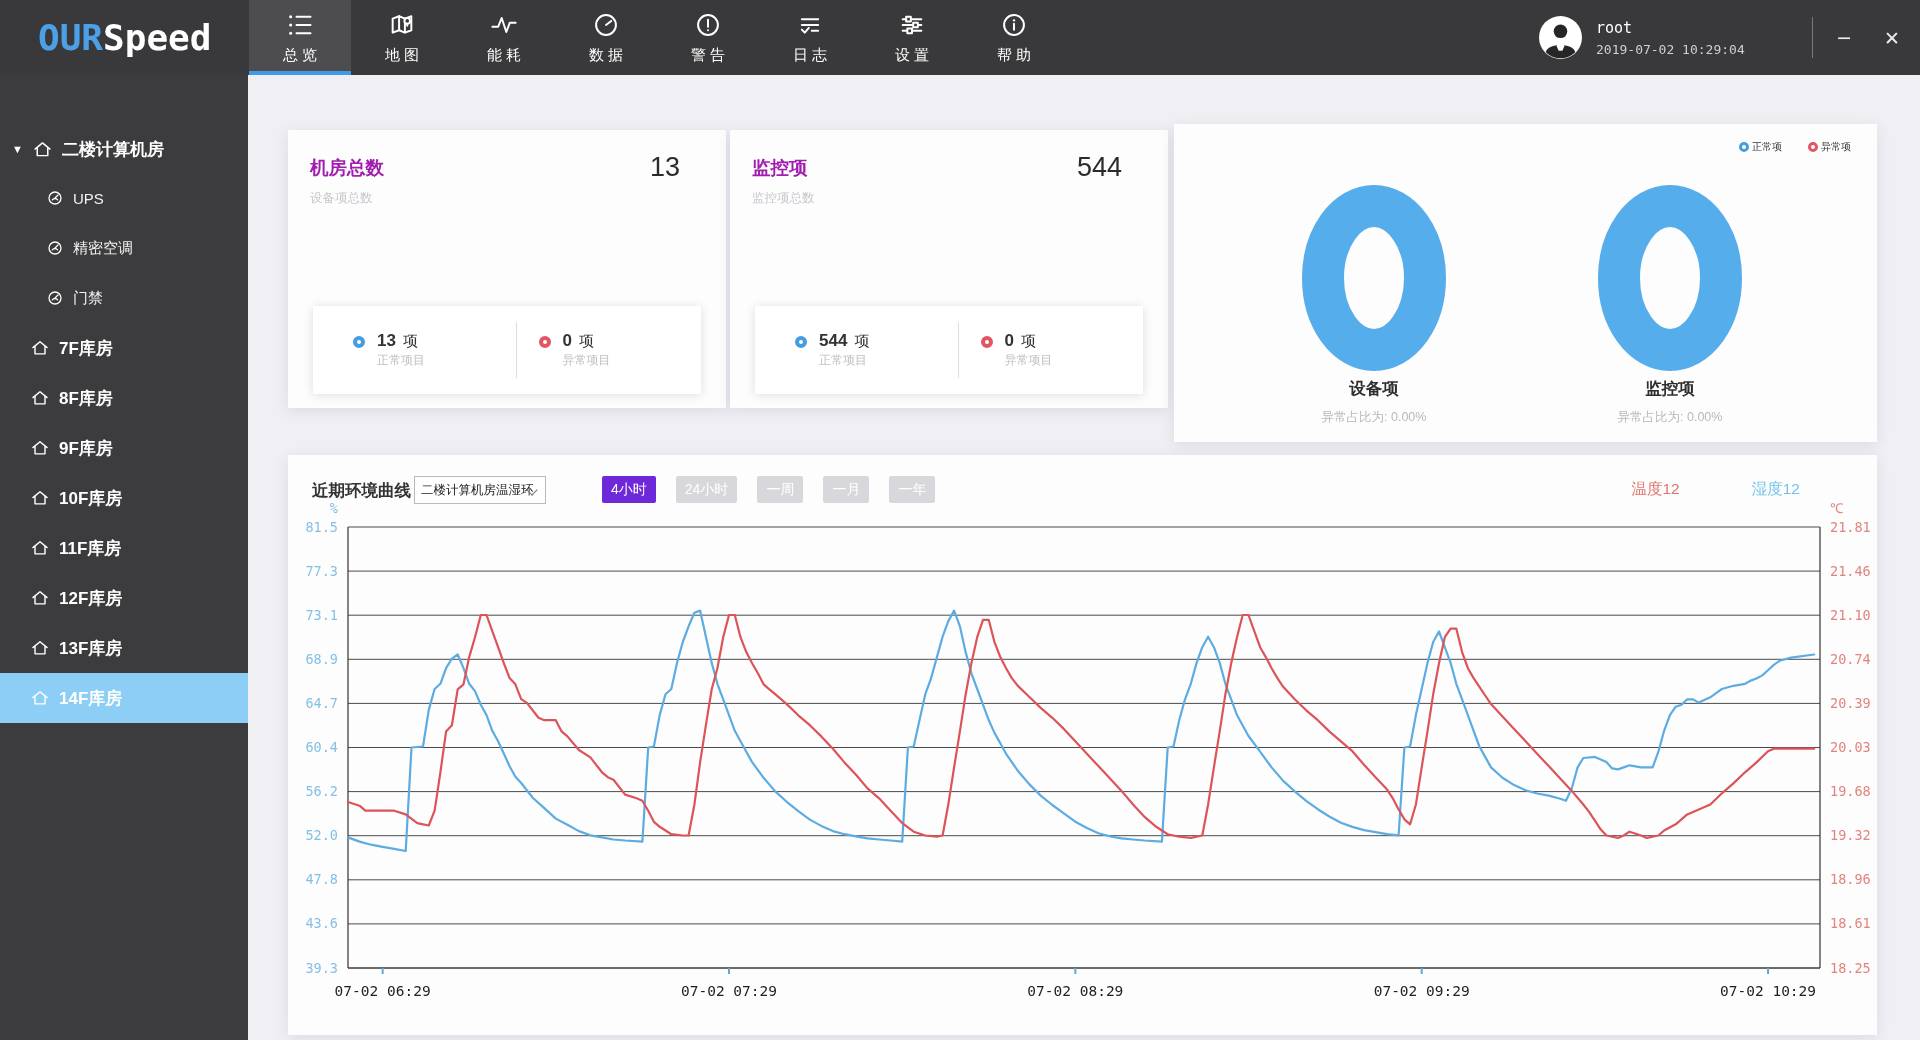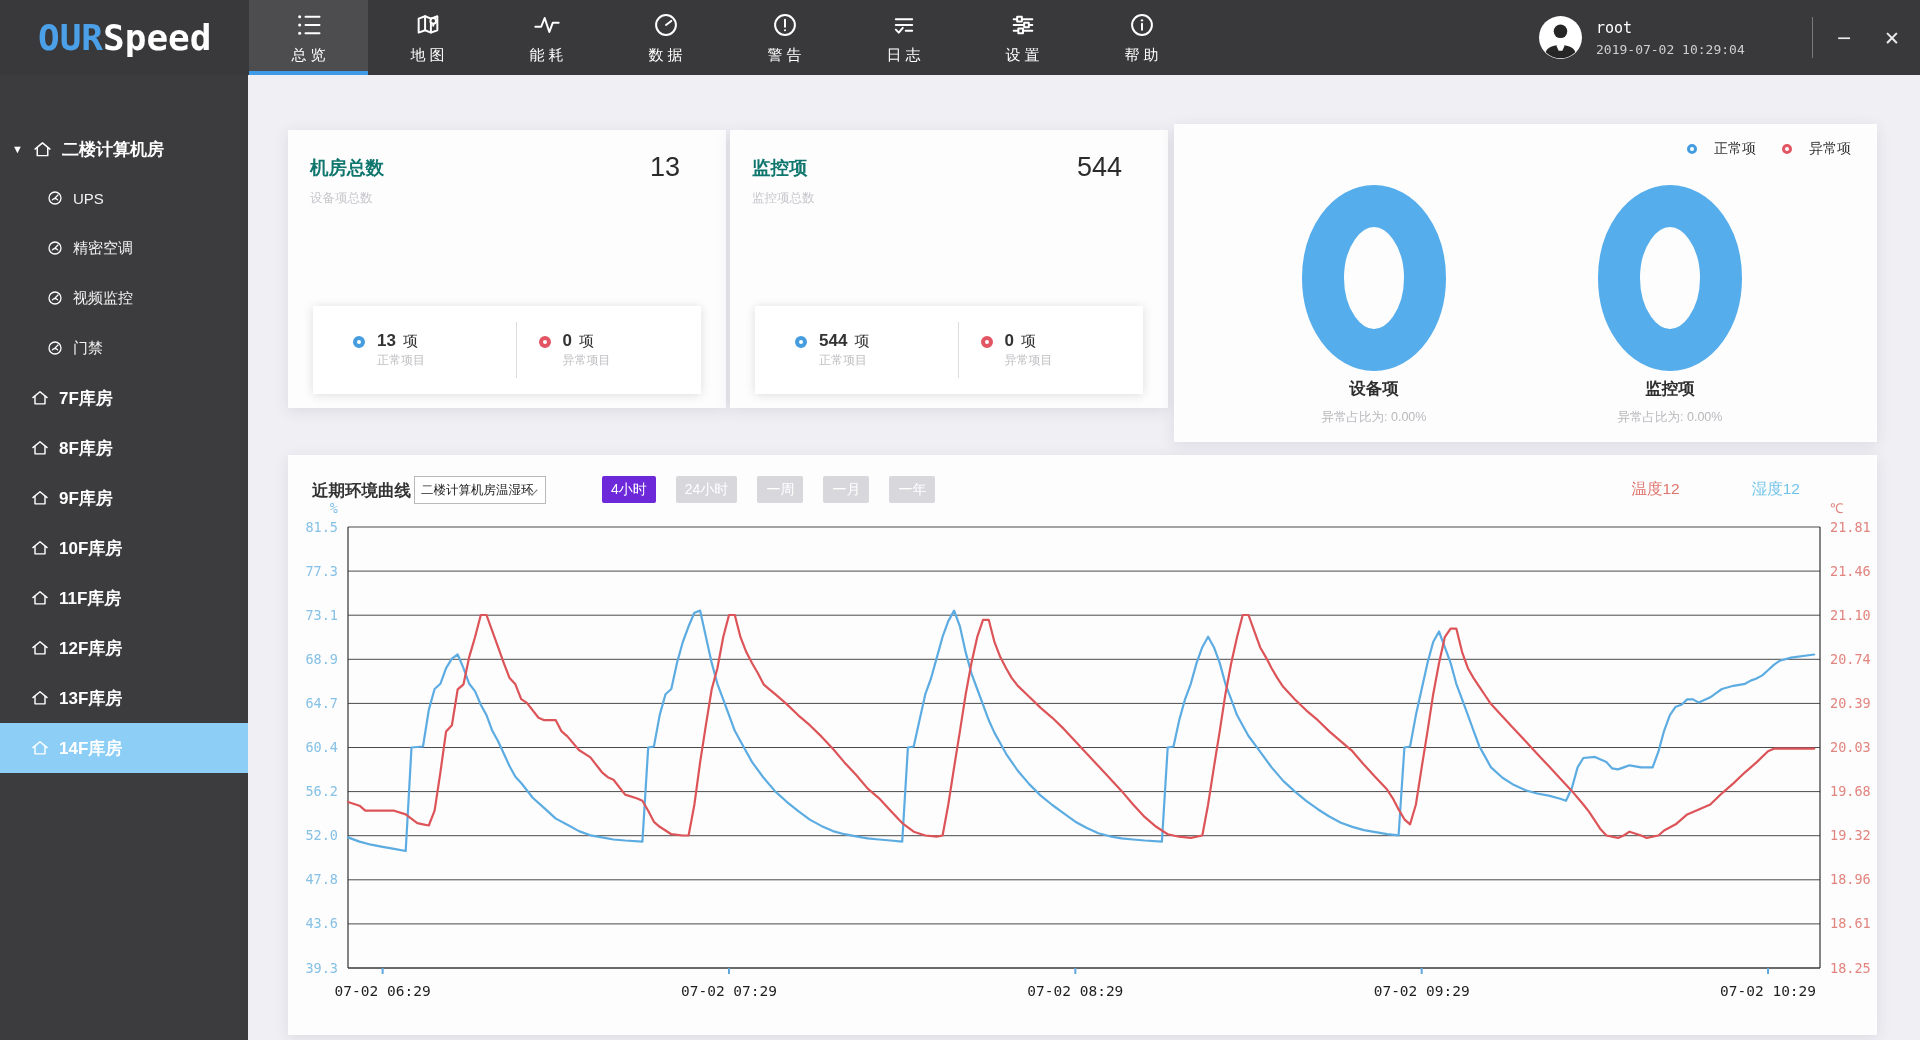--- a/index.html
+++ b/index.html
@@ -5,21 +5,21 @@
   *{box-sizing:border-box;margin:0;padding:0}
   html,body{width:1920px;height:1040px;overflow:hidden}
   body{position:relative;background:#f0eff4;font-family:"Liberation Sans","DejaVu Sans",sans-serif;-webkit-font-smoothing:antialiased}
 
   
   .topbar{position:absolute;left:0;top:0;width:1920px;height:75px;background:#39393b;z-index:5}
   .logo{position:absolute;left:38px;top:0;height:75px;line-height:75px;font-family:"DejaVu Sans Mono","Liberation Mono",monospace;font-weight:bold;font-size:36px;letter-spacing:0}
   .logo-our{color:#4BA0E8}
   .logo-speed{color:#ffffff}
   .tabs{position:absolute;left:249px;top:0;height:75px;display:flex}
-  .tab{width:119px;height:75px;display:flex;flex-direction:column;align-items:center;justify-content:center;gap:7px;cursor:pointer;color:#fff}
+  .tab{width:102px;height:75px;display:flex;flex-direction:column;align-items:center;justify-content:center;gap:7px;cursor:pointer;color:#fff}
   .tab.active{background:#4d4d4f;box-shadow:inset 0 -4px 0 #3F9BE8}
   .tab .nav-ic{width:28px;height:28px}
   .tab .tab-label{font-size:15px;letter-spacing:4px;padding-left:4px;color:#fff}
   .icon svg, .nav-ic svg{stroke:#fff;fill:none;stroke-width:1.7;stroke-linecap:round;stroke-linejoin:round;width:100%;height:100%}
   .user{position:absolute;left:1538px;top:15px;display:flex;gap:13px;align-items:center}
   .avatar{width:45px;height:45px}
   .user-texts{display:flex;flex-direction:column}
   .user-name{font-family:"DejaVu Sans Mono",monospace;font-size:15px;color:#fff}
   .user-time{font-family:"DejaVu Sans Mono",monospace;font-size:13px;color:#cfcfcf;margin-top:5px}
   .win-sep{position:absolute;left:1812px;top:17px;width:1px;height:41px;background:#7a7a7a}
@@ -42,40 +42,40 @@
 
   
   .main{position:absolute;left:248px;top:75px;width:1672px;height:965px}
   .panel{position:absolute;background:#fdfdfe;box-shadow:0 3px 14px rgba(50,50,80,.10)}
 
   
   .card{width:438px;height:278px;top:55px}
   .card.c0{left:40px}
   .card.c1{left:482px}
   .card-head{position:relative;padding:25px 0 0 22px}
-  .card-title{font-size:18.5px;font-weight:bold;color:#0f766e}
+  .card-title{font-size:18.5px;font-weight:bold;color:#a21caf}
   .card-sub{font-size:12.5px;color:#c7c7cc;margin-top:10px}
   .card-value{position:absolute;top:22px;right:46px;font-size:27px;color:#2b2b2b}
   .strip{position:absolute;left:25px;right:25px;bottom:14px;height:88px;background:#fff;box-shadow:0 1px 10px rgba(0,0,0,.13);display:flex;align-items:center}
   .stat{flex:1;display:flex;align-items:flex-start;gap:12px}
   .stat.first{padding-left:40px}
   .stat.second{padding-left:22px}
   .ring{display:inline-block;width:12px;height:12px;border-radius:50%;background:#fff;margin-top:5px;flex:none}
   .ring.b4{border:4px solid #459DE0}
   .ring.r4{border:4px solid #E25563}
   .stat-count-line{display:flex;align-items:baseline}
   .stat-count{font-size:17px;font-weight:bold;color:#333}
   .stat-unit{font-size:15px;color:#333;margin-left:7px}
   .stat-label{font-size:12px;color:#c0c0c4;margin-top:1px}
   .stat-sep{width:1px;height:56px;background:#ddd;flex:none}
 
   
   .donut-panel{left:926px;top:49px;width:703px;height:318px}
   .legend{position:absolute;top:16px;right:26px;display:flex;gap:26px}
-  .legend-item{display:flex;align-items:center;gap:17px;font-size:14px;color:#333;cursor:pointer}
+  .legend-item{display:flex;align-items:center;gap:3px;font-size:10px;color:#333;cursor:pointer}
   .legend-ring{display:inline-block;width:10px;height:10px;border-radius:50%;background:#fff}
   .donut-group{position:absolute;top:58px;width:220px;text-align:center}
   .donut-group.d0{left:90px}
   .donut-group.d1{left:386px}
   .donut-label{font-size:16.5px;font-weight:bold;color:#2e2e2e;}
   .donut-sub{font-size:12.5px;color:#b9b9bd;margin-top:9px}
 
   
   .chart-panel{left:40px;top:380px;width:1589px;height:580px}
   .chart-title{position:absolute;left:24px;top:25px;font-size:16.5px;font-weight:bold;color:#333}
@@ -214,30 +214,20 @@
       </div>
       <div class="side-row side-sub">
         <span class="ic icon">
           <svg viewBox="0 0 24 24">
             <circle cx="12" cy="12" r="8"></circle>
             <path d="M12 12 L16 8"></path>
             <path d="M8.5 14.5 a4.5 4.5 0 0 1 7 0"></path>
           </svg>
         </span>
         <span>精密空调</span>
-      </div>
-      <div class="side-row side-sub">
-        <span class="ic icon">
-          <svg viewBox="0 0 24 24">
-            <circle cx="12" cy="12" r="8"></circle>
-            <path d="M12 12 L16 8"></path>
-            <path d="M8.5 14.5 a4.5 4.5 0 0 1 7 0"></path>
-          </svg>
-        </span>
-        <span>视频监控</span>
       </div>
       <div class="side-row side-sub">
         <span class="ic icon">
           <svg viewBox="0 0 24 24">
             <circle cx="12" cy="12" r="8"></circle>
             <path d="M12 12 L16 8"></path>
             <path d="M8.5 14.5 a4.5 4.5 0 0 1 7 0"></path>
           </svg>
         </span>
         <span>门禁</span>

